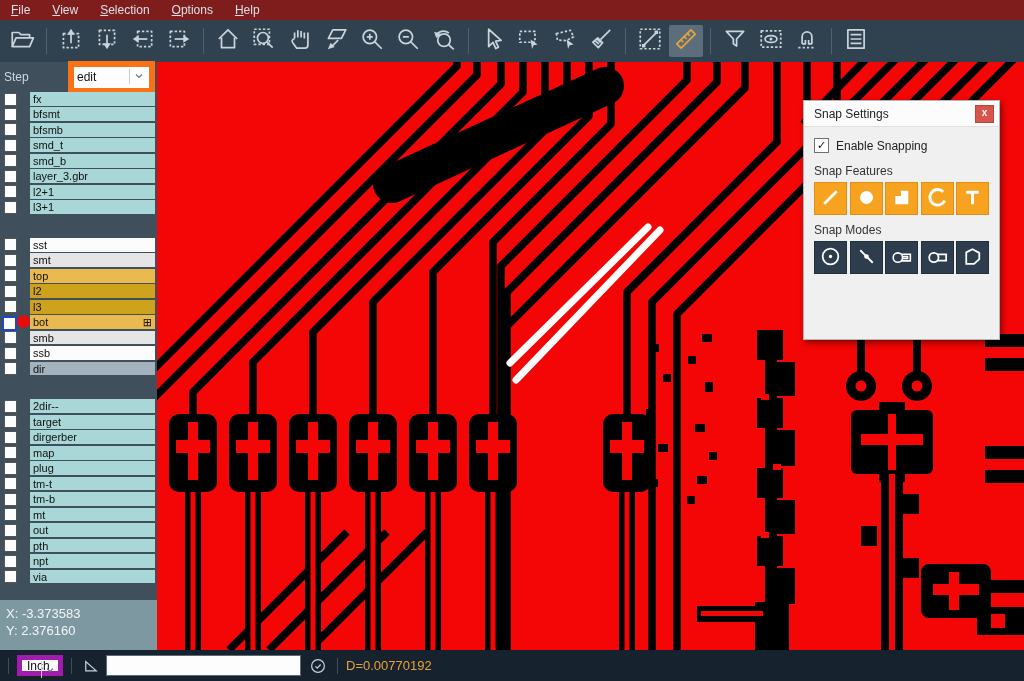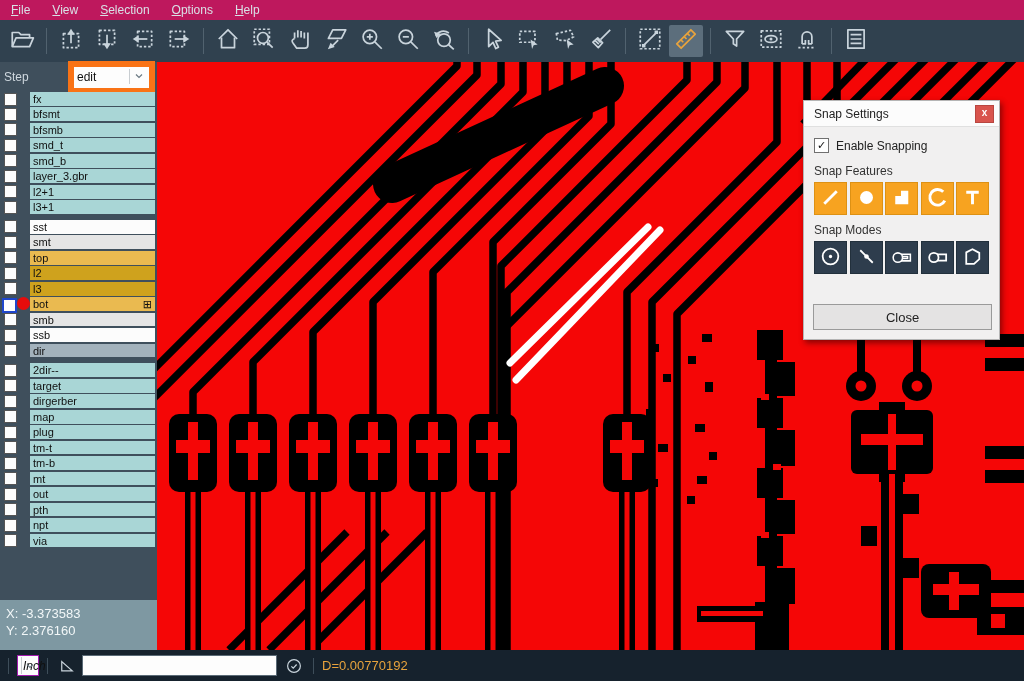--- a/index.html
+++ b/index.html
@@ -1,19 +1,19 @@
 <!DOCTYPE html>
 <html><head>
 <meta charset="utf-8">
 <style>
   html,body{margin:0;padding:0;background:#000;}
   body{width:1024px;height:681px;position:relative;overflow:hidden;
        font-family:"Liberation Sans",sans-serif;-webkit-font-smoothing:antialiased;}
   
-  .menubar{position:absolute;left:0;top:0;width:1024px;height:20px;background:#be185d;
+  .menubar{position:absolute;left:0;top:0;width:1024px;height:20px;background:#7f1d1d;
            display:flex;align-items:center;color:#d9e0e6;font-size:12px;}
   .menu-item{padding:0 11px;height:20px;line-height:20px;cursor:default;}
   .menu-item u{text-decoration:underline;}
   
   .toolbar{position:absolute;left:0;top:20px;width:1024px;height:42px;background:#30414f;
            display:flex;align-items:center;padding-left:4px;box-sizing:border-box;}
   .tbtn{width:34px;height:32px;margin:0 1px;display:flex;align-items:center;justify-content:center;
         color:#c9d4dc;border-radius:2px;}
   .tbtn svg{width:26px;height:26px;}
   .tbtn.active{background:#5c6e7c;color:#e8a33d;}
@@ -21,21 +21,21 @@
   
   .sidebar{position:absolute;left:0;top:62px;width:157px;height:588px;background:#3f4f5c;}
   .steprow{height:26px;display:flex;align-items:center;padding:2px 2px 0 4px;}
   .steplabel{color:#cfd8df;font-size:12px;width:28px;}
   .stepselect{flex:1;height:21px;background:#fdfdfd;border:6px solid #f97316;display:flex;
               align-items:center;font-size:12px;color:#111;padding-left:3px;position:relative;margin-left:36px;}
   .stepselect .chev{position:absolute;right:2px;top:2px;width:17px;height:15px;color:#6b7a84;
                     display:flex;align-items:center;justify-content:center;border-left:1px solid #c8cdd1;}
   .chev svg{width:12px;height:12px;}
   .layers{position:absolute;left:0;top:30px;width:157px;}
-  .lgroup{margin-bottom:6px;border-radius:32px;}
+  .lgroup{margin-bottom:24px;border-radius:32px;}
   .lrow{height:13.6px;margin-bottom:1.9px;position:relative;}
   .lcheck{position:absolute;left:4px;top:0.5px;width:11px;height:11px;background:#fdfdfd;
           border:1.5px solid #555;}
   .lrow.active .lcheck{left:2px;border:2px solid #1f46cc;}
   .ldot{position:absolute;left:17px;top:0px;width:13px;height:13px;border-radius:50%;background:#e60c0c;}
   .lcell{position:absolute;left:30px;top:0;width:125px;height:100%;font-size:11px;color:#101010;
          padding:0 3px;box-sizing:border-box;display:flex;align-items:center;}
   .lcell .grid{margin-left:auto;font-size:11px;line-height:10px;}
   .bg-cyan{background:#a9d6d6;} .bg-white{background:#fcfcfc;} .bg-green{background:#e5e5e5;}
   .bg-amber{background:#eaba50;} .bg-gold{background:#cfa21d;} .bg-gray{background:#a3b2bc;align-items:flex-end;}
@@ -60,22 +60,22 @@
         display:flex;align-items:center;justify-content:center;}
   .mbtn{width:31px;height:31px;background:#2e3d4d;border:1px solid #22303c;color:#fff;
         display:flex;align-items:center;justify-content:center;}
   .fbtn svg,.mbtn svg{width:25px;height:25px;}
   .dclosebtn{position:absolute;left:9px;bottom:9px;width:177px;height:24px;background:#e4e3e3;
              border:1px solid #9a9a9a;font-size:13px;color:#222;display:flex;align-items:center;justify-content:center;}
   
   .statusbar{position:absolute;left:0;top:650px;width:1024px;height:31px;background:#16222d;
              display:flex;align-items:center;color:#c9d4dc;}
   .ssep{width:1px;height:16px;background:#3e4e5a;margin:0 8px;}
-  .units{width:22px;height:21px;background:#fdfdfd;border:1px solid #a21caf;display:flex;align-items:center;
-         font-size:12px;color:#111;padding-left:5px;box-sizing:border-box;position:relative;font-style:italic;}
+  .units{width:46px;height:21px;background:#fdfdfd;border:5px solid #a21caf;display:flex;align-items:center;
+         font-size:12px;color:#111;padding-left:5px;box-sizing:border-box;position:relative;}
   .units .chev{position:absolute;right:1px;top:1px;width:15px;height:17px;color:#6b7a84;display:flex;
                align-items:center;justify-content:center;border-left:1px solid #c8cdd1;}
   .sicon{width:22px;height:22px;display:flex;align-items:center;justify-content:center;}
   .sicon svg{width:18px;height:18px;}
   .sinput{width:195px;height:21px;background:#fdfdfd;border:1px solid #5a6a76;margin-left:4px;
           font-size:12px;padding:0 4px;box-sizing:border-box;font-family:"Liberation Sans",sans-serif;}
   .dtext{color:#e8a33d;font-size:13px;}
 </style>
 </head>
 <body>
@@ -661,21 +661,20 @@
             <circle cx="8.5" cy="13" r="4.5"></circle>
             <path d="M11.5 10 h8.8 v6 h-8.8"></path>
           </svg></span>
       </div>
       <div class="mbtn">
         <span><svg viewBox="0 0 24 24" fill="none" stroke="currentColor" stroke-width="1.7">
             <polygon points="6,19 6,8 12,5 18.5,8.5 18.5,14.5 13.5,19"></polygon>
           </svg></span>
       </div>
     </div>
-  <div class="dclosebtn">Close</div>
 </div>
 
 <div class="statusbar">
   <div class="ssep"></div>
   <div class="units">
     <span>Inch</span>
     <span class="chev">
       <svg viewBox="0 0 24 24" fill="none" stroke="currentColor" stroke-width="2.4">
           <path d="M6 9l6 6 6-6"></path>
         </svg>

